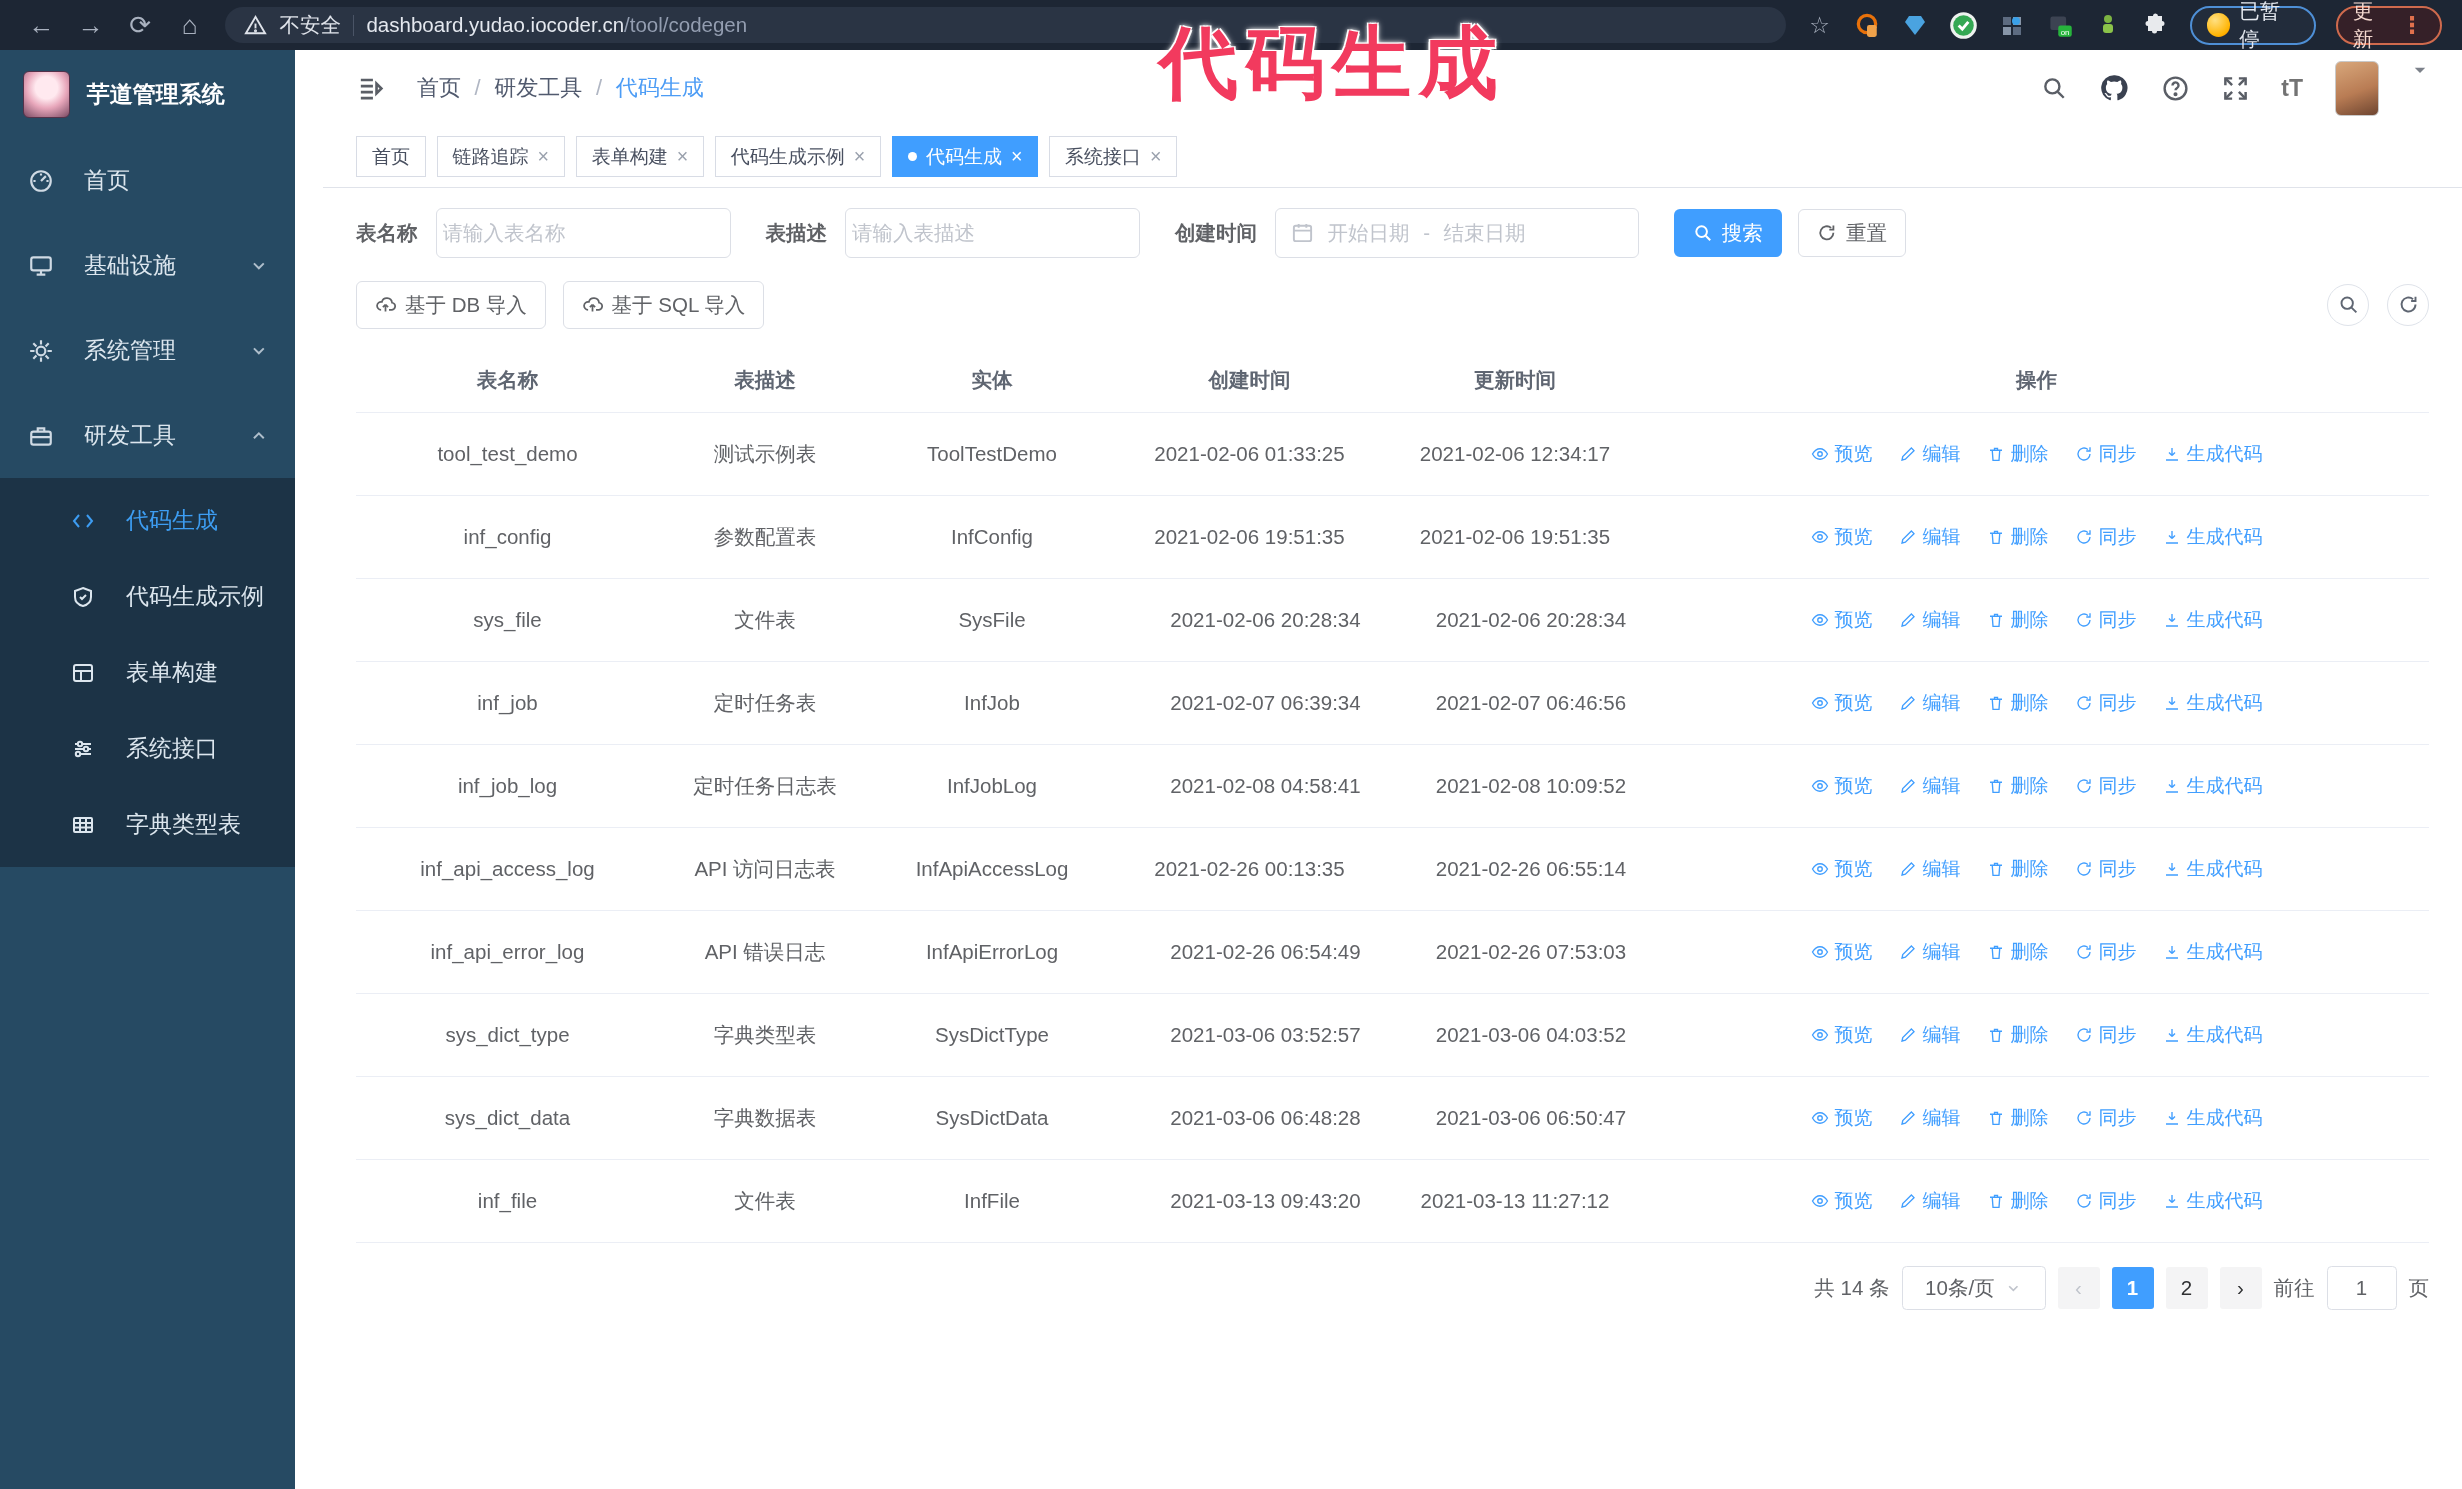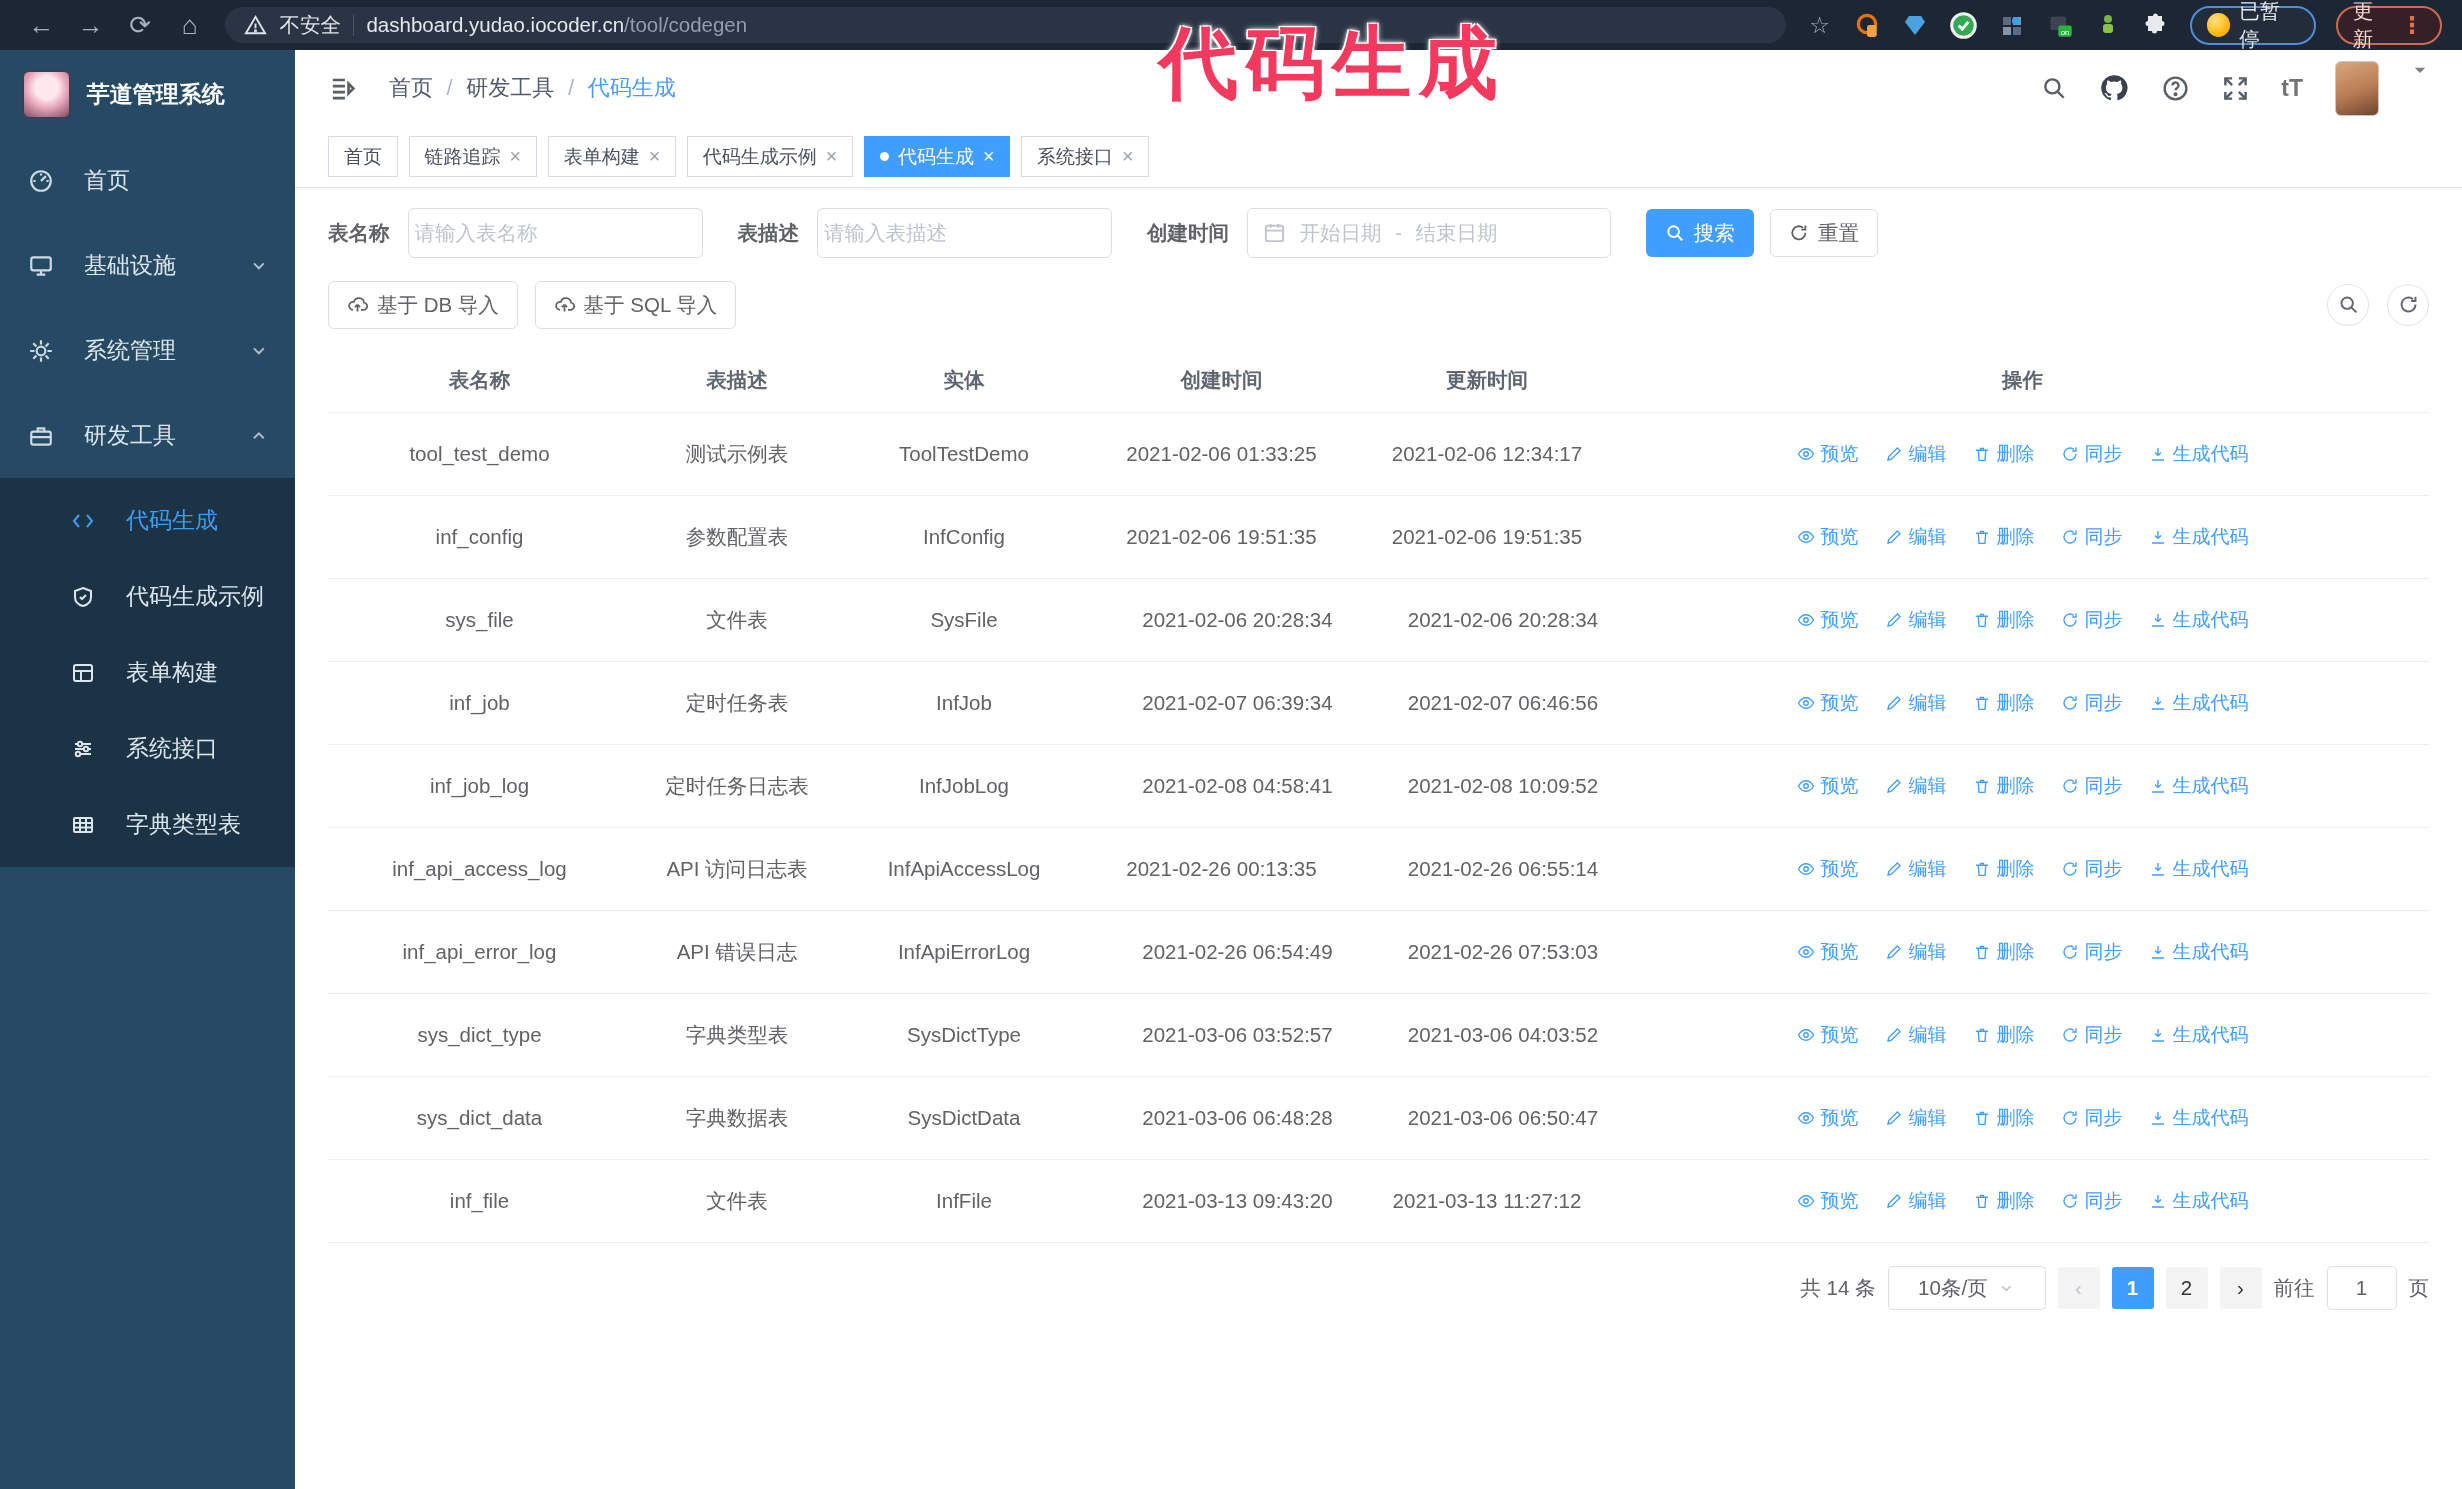--- a/index.html
+++ b/index.html
@@ -18,21 +18,21 @@
   .paused-pill { border:2.3px solid #4e8fd6; background:#222c3b; color:#e3e7ee; }
   .emoji-dot { width:24px; height:24px; border-radius:50%; background:radial-gradient(circle at 35% 30%,#ffe082,#ffb300 70%,#f57c00); }
   .update-pill { border:2.3px solid #cf6a4d; background:#352028; color:#f4d8cf; }
   .update-dots { color:#e0714d; font-weight:bold; font-size:23px; letter-spacing:1.5px; }
 
   
   .annotation { position:absolute; top:10.6px; left:1159px; z-index:60; font-size:79px; font-weight:bold; color:#f23a5e;
     text-shadow:0 0 4.5px #fff,0 0 7.6px #fff,1.5px 1.5px 0 #fff,-1.5px -1.5px 0 #fff,1.5px -1.5px 0 #fff,-1.5px 1.5px 0 #fff; letter-spacing:7.6px; }
 
   
-  .app { display:flex; height:1440px; }
+  .app { display:flex; height:1440px;gap:28px; }
   .sidebar { width:295px; background:#264a63; color:#dce6ee; flex:0 0 295px; display:flex; flex-direction:column; }
   .logo-row { height:88px; display:flex; align-items:center; gap:16.7px; padding:0 23px; }
   .logo-img { width:47px; height:47px; border-radius:6px; background:radial-gradient(circle at 50% 35%,#ffe9ef 0 30%,#e8a7bb 55%,#7a4a63); border:0.8px solid #55324a; }
   .logo-title { font-size:23px; font-weight:bold; color:#ffffff; }
   .menu { }
   .menu-item { height:85px; display:flex; align-items:center; padding:0 26px; gap:29px; font-size:23px; cursor:pointer; }
   .mi-icon { width:29px; display:flex; justify-content:center; color:#cfdae4; }
   .mi-chevron { margin-left:auto; color:#aebecb; display:flex; }
   .submenu { background:#1c3346; padding:4.5px 0; }
   .submenu-item { height:76px; display:flex; align-items:center; padding-left:68px; gap:29px; font-size:23px; color:#dce6ee; cursor:pointer; }
@@ -86,21 +86,21 @@
   .trow { display:flex; align-items:center; padding:26px 0; border-bottom:1.5px solid #ebeef5; font-size:20.5px; color:#606266; }
   .c { text-align:center; }
   .c1 { width:303px; } .c2 { width:212px; } .c3 { width:242px; } .c4 { width:273px; } .c5 { width:258px; } .c6 { flex:1; }
   .dcell { display:inline-block; line-height:30px; white-space:nowrap; }
   .dcell.wrap { white-space:normal; width:191px; word-break:break-all;margin-left:32px; }
   .actions { display:flex; justify-content:center; gap:26px; color:#409eff; font-size:19px;text-align:center; }
   .action { display:flex; align-items:center; gap:6px; cursor:pointer; white-space:nowrap; }
 
   
   .pagination { display:flex; align-items:center; justify-content:flex-end; gap:12px; padding:23px 0 26px 0; font-size:20.5px; color:#606266; }
-  .psize { width:158px; height:44px; border:1.5px solid #dcdfe6; border-radius:4.5px; display:flex; align-items:center; justify-content:center; gap:10.6px; color:#606266; cursor:pointer; }
+  .psize { width:144px; height:44px; border:1.5px solid #dcdfe6; border-radius:4.5px; display:flex; align-items:center; justify-content:center; gap:10.6px; color:#606266; cursor:pointer; }
   .psize .pcaret { color:#c0c4cc; }
   .pbtn { min-width:42px; height:42px; border-radius:3px; background:#f4f4f5; display:flex; align-items:center; justify-content:center; font-size:20.5px; color:#303133; cursor:pointer; }
   .pbtn.disabled { color:#c0c4cc; }
   .pbtn.active { background:#409eff; color:#fff; font-weight:bold; }
   .goto-input { width:70px; height:44px; border:1.5px solid #dcdfe6; border-radius:4.5px; text-align:center; font-size:20.5px; color:#606266; outline:none; }
 
   svg { display:block; }
 </style>
 </head>
 <body>

